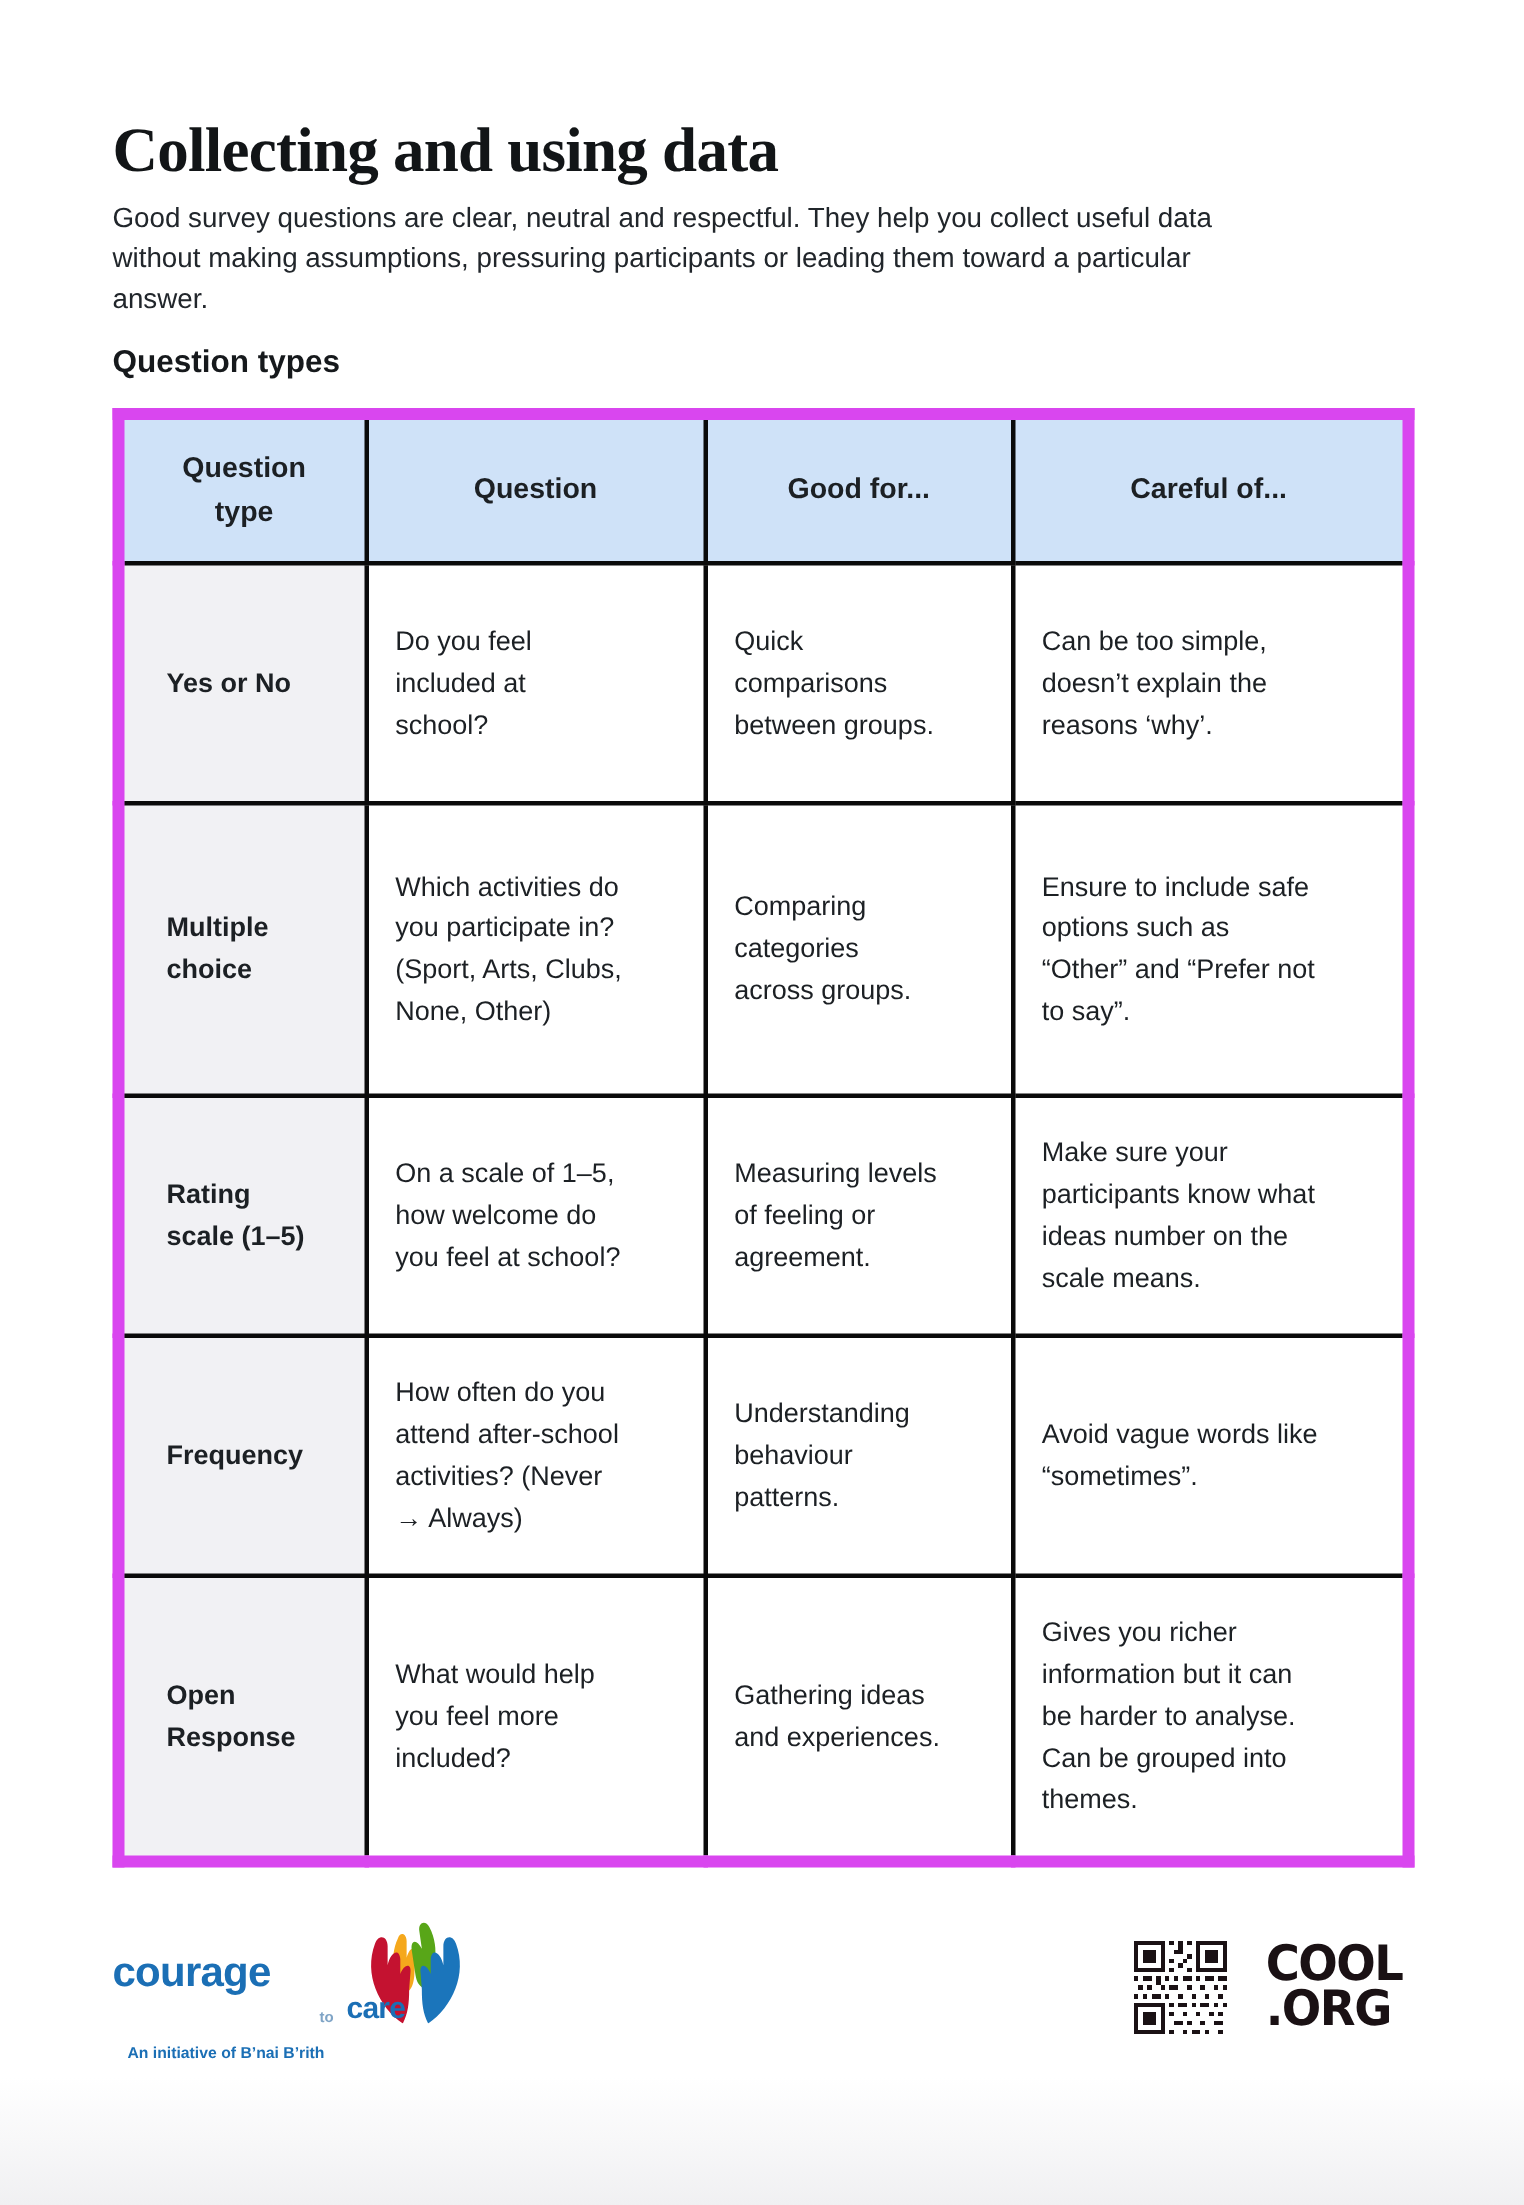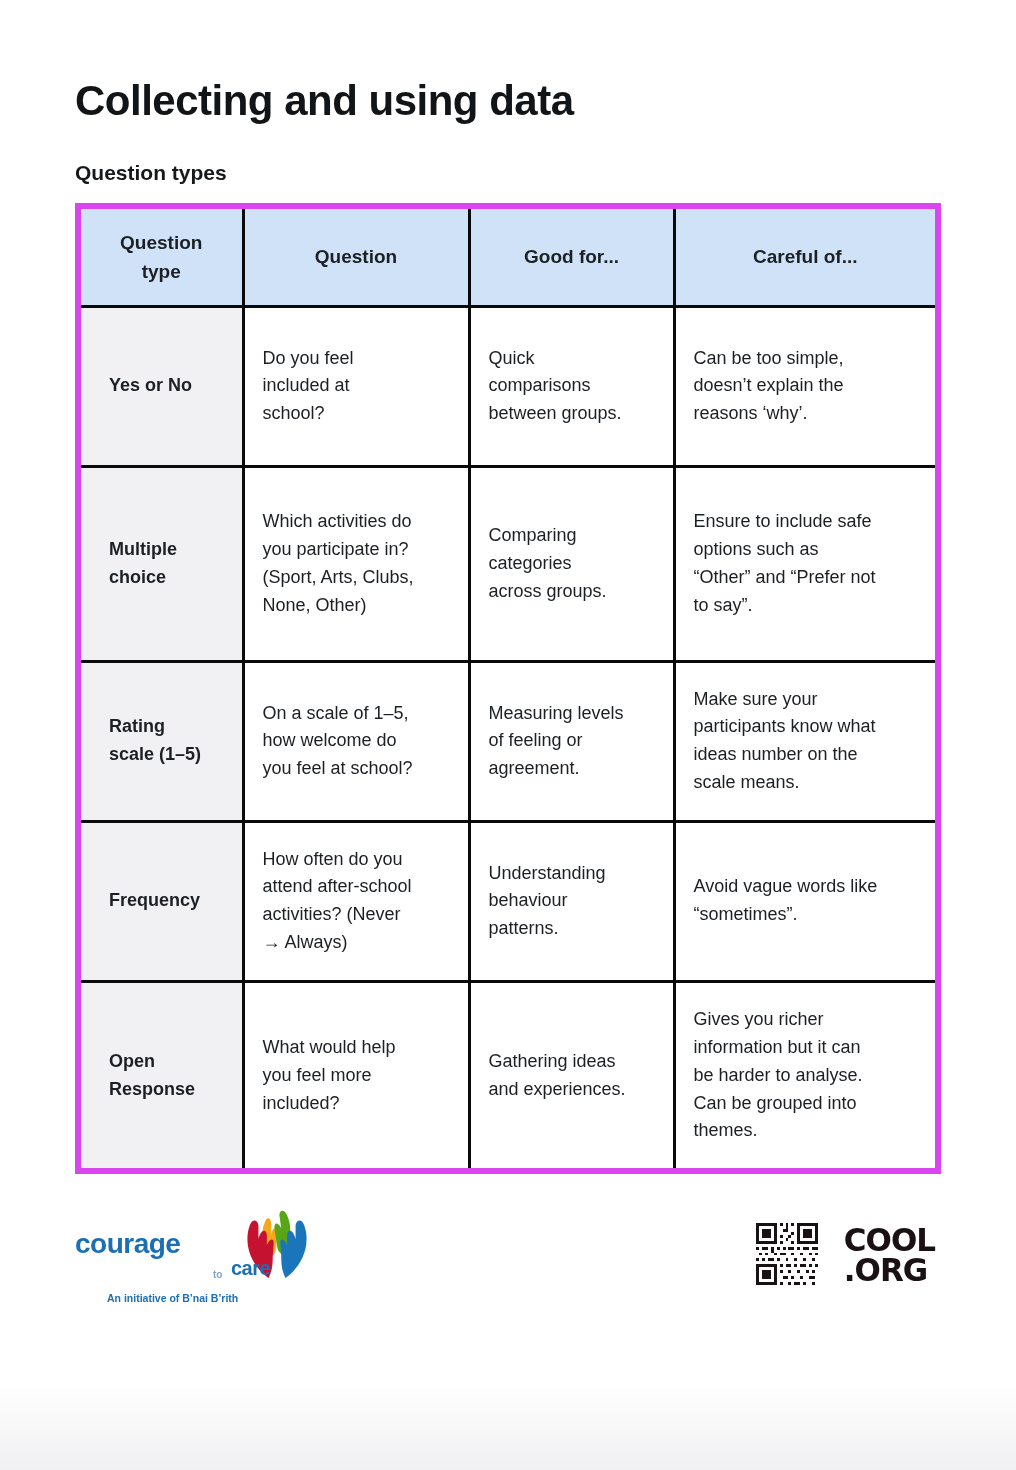--- a/index.html
+++ b/index.html
@@ -13,42 +13,42 @@
     color:#1c2024;
     box-sizing:border-box;
     padding:78px 81px 0 75px;
   }
   .page::after{
     content:"";position:absolute;left:0;right:0;bottom:0;height:85px;
     background:linear-gradient(180deg, rgba(240,240,242,0) 0%, #f0f0f2 100%);
     pointer-events:none;
   }
   h1.title{
-    margin:0 0 36px 0;
+    margin:0 0 8px 0;
     font-size:42px;line-height:1.1;font-weight:800;
-    letter-spacing:-0.5px;color:#121517;
+    letter-spacing:-0.5px;color:#121517;font-family:Liberation Serif, serif;
   }
   h2.subtitle{
     margin:0 0 14px 0;
     font-size:25px;line-height:1.2;font-weight:700;color:#16191c;
   }
   p.intro{
     margin:0 0 16px 0;
     font-size:18.5px;line-height:1.45;color:#21262b;
     max-width:740px;
   }
   h3.section-heading{
     margin:0 0 18px 0;
     font-size:21px;line-height:1.2;font-weight:700;color:#16191c;
   }
   table.qtable{
     border-collapse:collapse;
     table-layout:fixed;
     width:860px;
-    border:6px solid #d946ef;
+    border:8px solid #d946ef;
   }
   table.qtable th, table.qtable td{
     border:3px solid #0a0a0a;
     vertical-align:middle;
     font-size:18px;
     line-height:1.55;
   }
   table.qtable thead tr{height:100px;}
   table.qtable tbody tr:nth-child(1){height:160px;}
   table.qtable tbody tr:nth-child(2){height:195px;}
@@ -85,41 +85,42 @@
   }
   .ctc .w-to{
     position:absolute;left:138px;top:67px;
     font-size:10px;font-weight:700;color:#7fa4c6;
   }
   .ctc .w-care{
     position:absolute;left:156px;top:55px;
     font-size:20px;font-weight:700;color:#1b6fb5;letter-spacing:-0.5px;
   }
   .ctc .tagline{
-    position:absolute;left:32px;top:90px;
+    position:absolute;left:10px;top:90px;
     font-size:10.5px;font-weight:700;color:#1b6fb5;white-space:nowrap;
   }
   
   .brand-group{display:flex;align-items:center;gap:26px;justify-content:flex-end;}
   .qr{width:62px;height:62px;}
   .coolorg{
     font-family:"DejaVu Sans","Liberation Sans",sans-serif;
     font-weight:800;font-size:31px;line-height:0.92;
     letter-spacing:-1px;color:#1a1114;
     transform:scaleY(1.05);
   }
 </style>
 </head>
 <body>
 
 <div class="page">
 
   <h1 class="title">Collecting and using data</h1>
 
 
+  <p class="intro">Good survey questions are clear, neutral and respectful. They help you collect useful data without making assumptions, pressuring participants or leading them toward a particular answer.</p>
 
   <h3 class="section-heading">Question types</h3>
 
   <table class="qtable">
     <colgroup>
       <col style="width:165px">
         <col style="width:226px">
         <col style="width:205px">
         <col style="width:264px">
     </colgroup>

